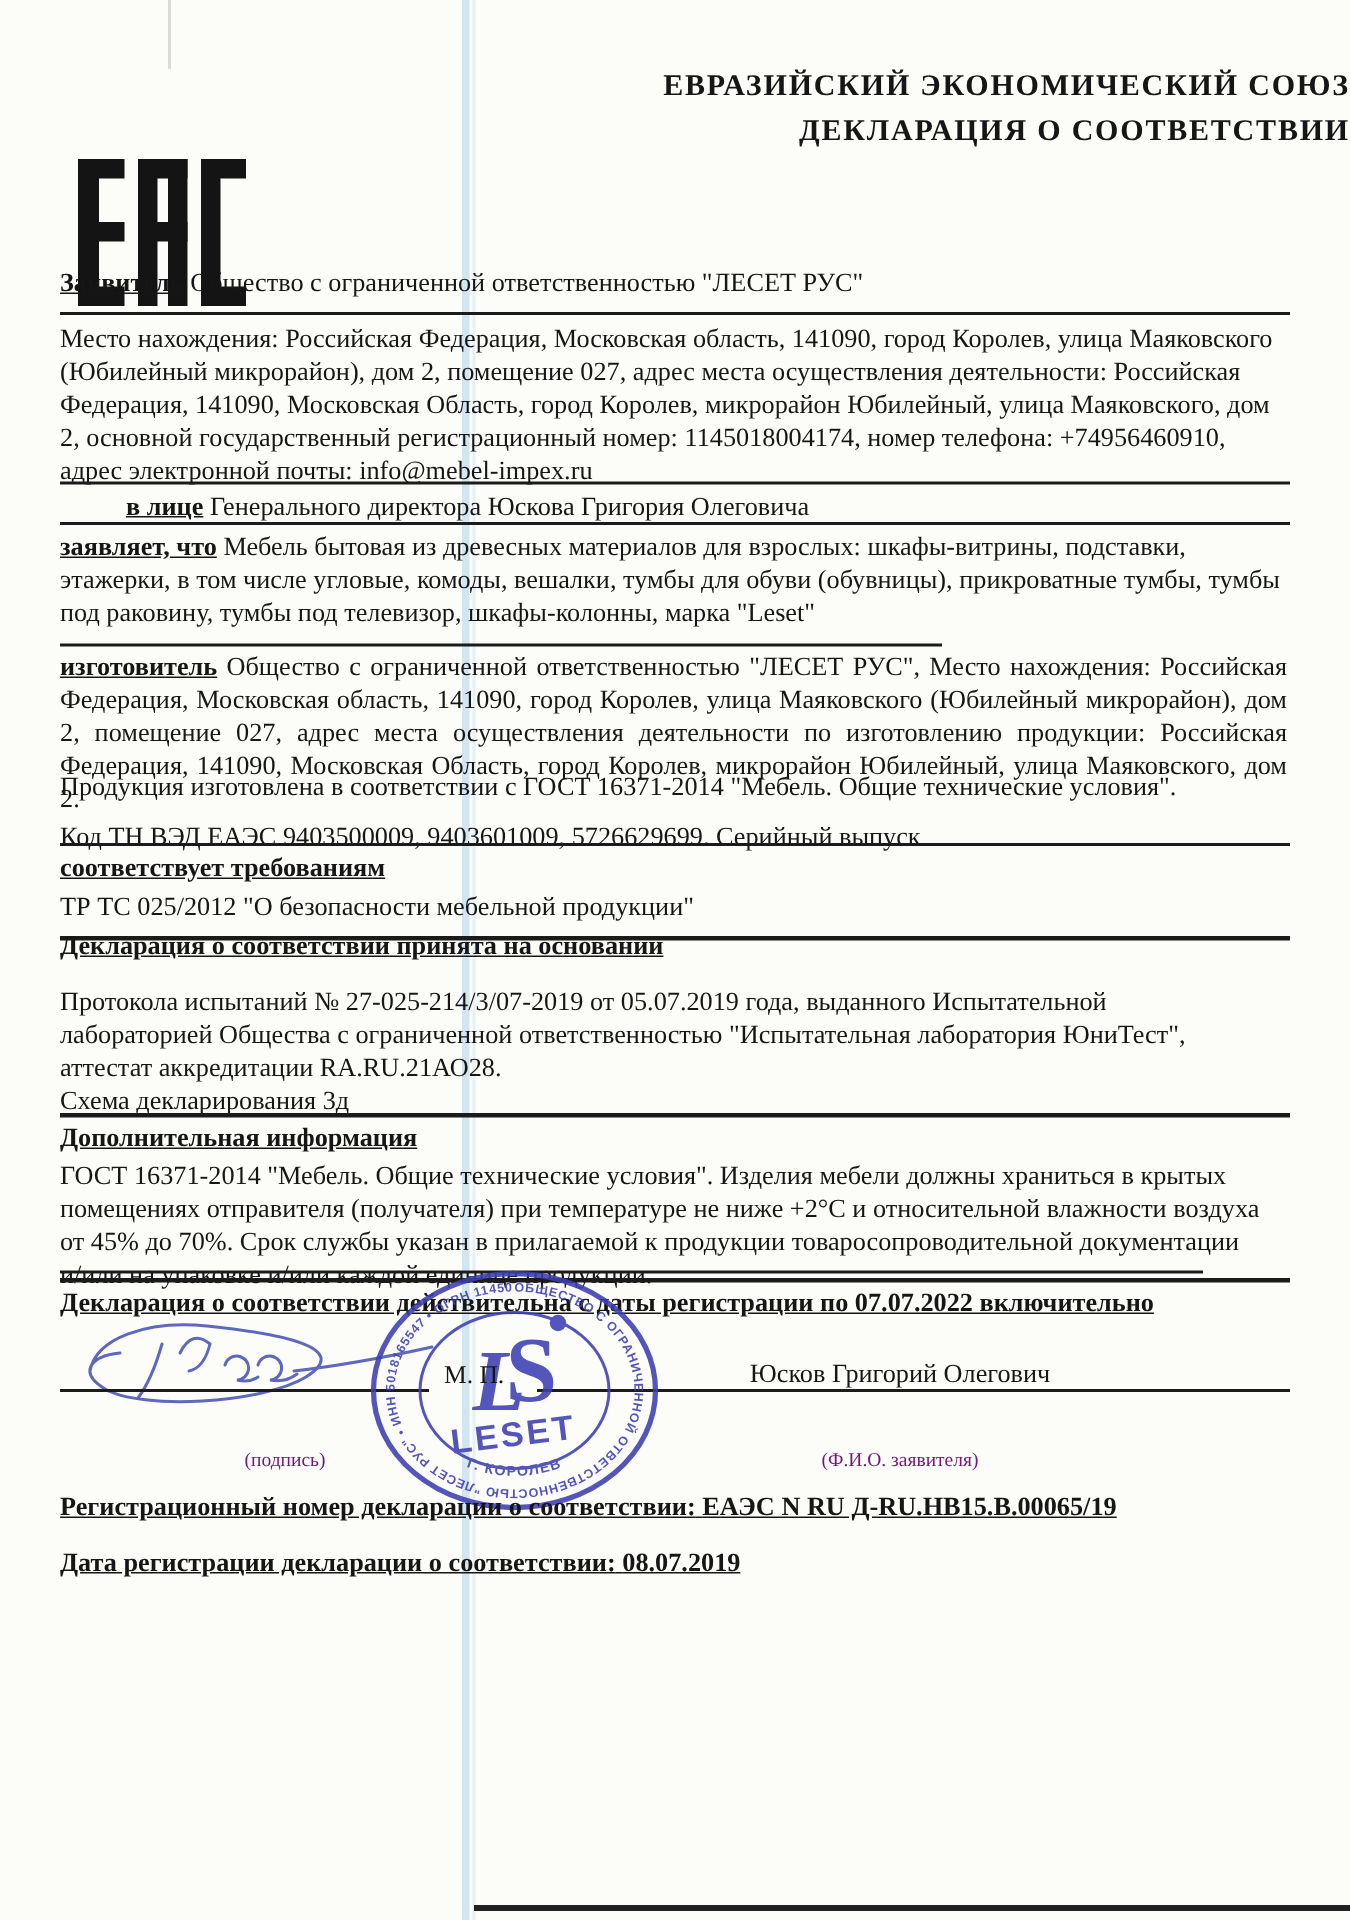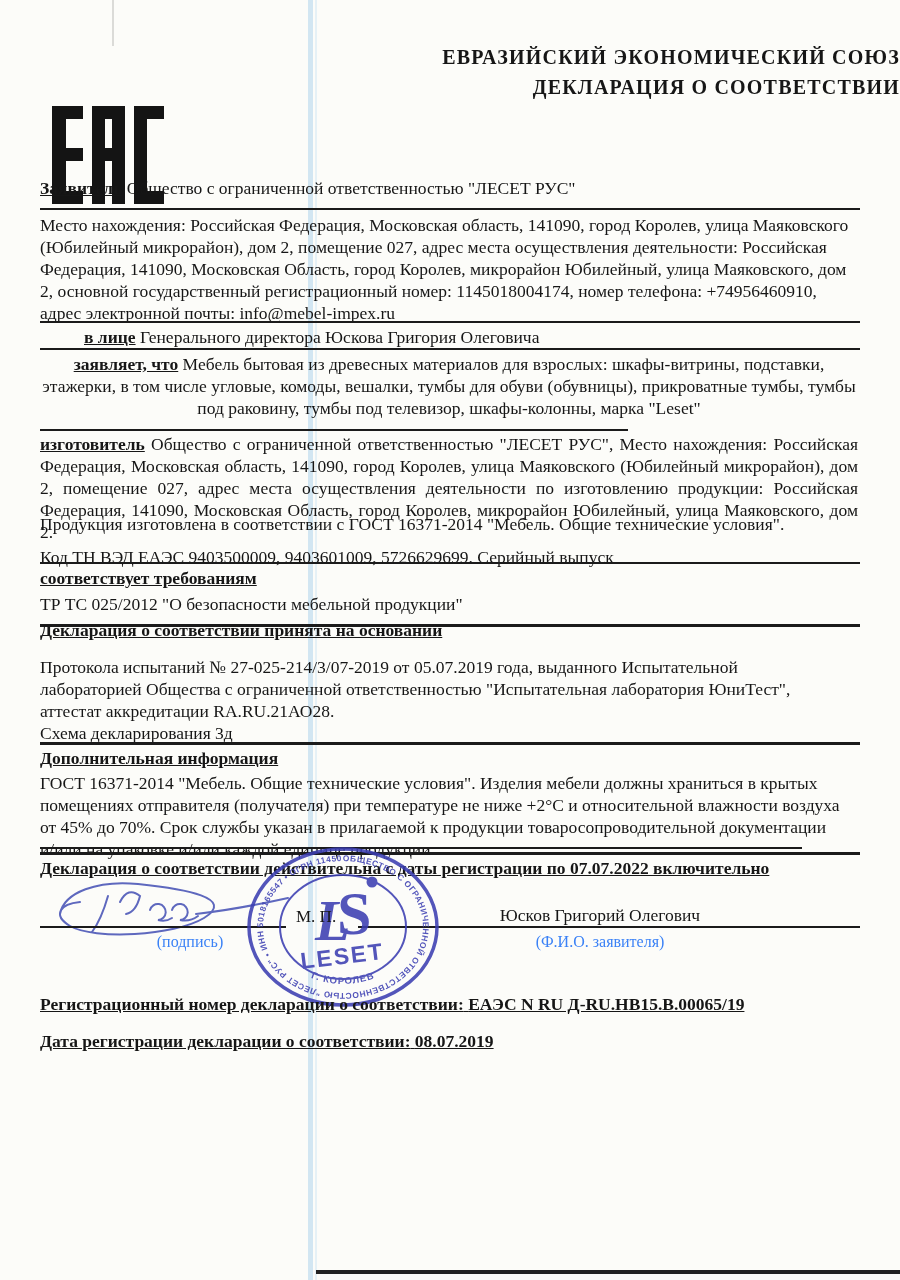--- a/index.html
+++ b/index.html
@@ -3,21 +3,21 @@
 <meta charset="utf-8">
 <style>
   html,body{margin:0;padding:0;background:#e9e9e9;}
   .page{position:relative;width:900px;height:1280px;background:#fcfcf9;overflow:hidden;
         font-family:"Liberation Serif",serif;color:#161616;}
   .abs{position:absolute;}
   .t{font-size:17.5px;line-height:22px;}
   .b{font-weight:bold;text-decoration:underline;}
   .justify{text-align:justify;}
   .rule{position:absolute;background:#1b1b1b;}
-  .cap{font-size:16px;color:#3b82f6;}
+  .cap{font-size:13px;color:#701a75;margin-top:32px;}
   .title{font-size:20px;font-weight:bold;letter-spacing:1.2px;width:900px;text-align:right;}
   .scanline-blue{position:absolute;top:0;left:308px;width:5px;height:1280px;
         background:rgba(160,205,232,0.45);}
   .scanline-blue2{position:absolute;top:0;left:315px;width:2px;height:1280px;
         background:rgba(180,215,238,0.30);}
   .scanline-gray{position:absolute;top:0;left:112px;width:2px;height:46px;background:rgba(120,120,120,0.25);}
   .stamp-wrap{position:absolute;left:243px;top:844px;width:200px;height:168px;opacity:0.88;}
   .sig-wrap{position:absolute;left:46px;top:872px;width:250px;height:78px;}
 </style>
 </head>
@@ -63,21 +63,21 @@
 
   <div class="rule" style="left:40px;top:321px;width:820px;height:1.5px;"></div>
 
   <div class="abs t" style="top:326px;left:40px;width:820px;margin-left:44px;">
     <span class="b">в лице</span>
     <span>Генерального директора Юскова Григория Олеговича</span>
   </div>
 
   <div class="rule" style="left:40px;top:348px;width:820px;height:2px;"></div>
 
-  <div class="abs t" style="top:353px;left:40px;width:818px;text-align:center;">
+  <div class="abs t" style="top:353px;left:40px;width:818px;">
     <span class="b">заявляет, что</span>
     <span>Мебель бытовая из древесных материалов для взрослых: шкафы-витрины, подставки, этажерки, в том числе угловые, комоды, вешалки, тумбы для обуви (обувницы), прикроватные тумбы, тумбы под раковину, тумбы под телевизор, шкафы-колонны, марка "Leset"</span>
   </div>
   <div class="rule" style="left:40px;top:429px;width:588px;height:1.5px;"></div>
 
   <div class="abs t justify" style="top:433px;left:40px;width:818px;">
     <span class="b">изготовитель</span>
     <span>Общество с ограниченной ответственностью "ЛЕСЕТ РУС", Место нахождения: Российская Федерация, Московская область, 141090, город Королев, улица Маяковского (Юбилейный микрорайон), дом 2, помещение 027, адрес места осуществления деятельности по изготовлению продукции: Российская Федерация, 141090, Московская Область, город Королев, микрорайон Юбилейный, улица Маяковского, дом 2.</span>
   </div>
 

